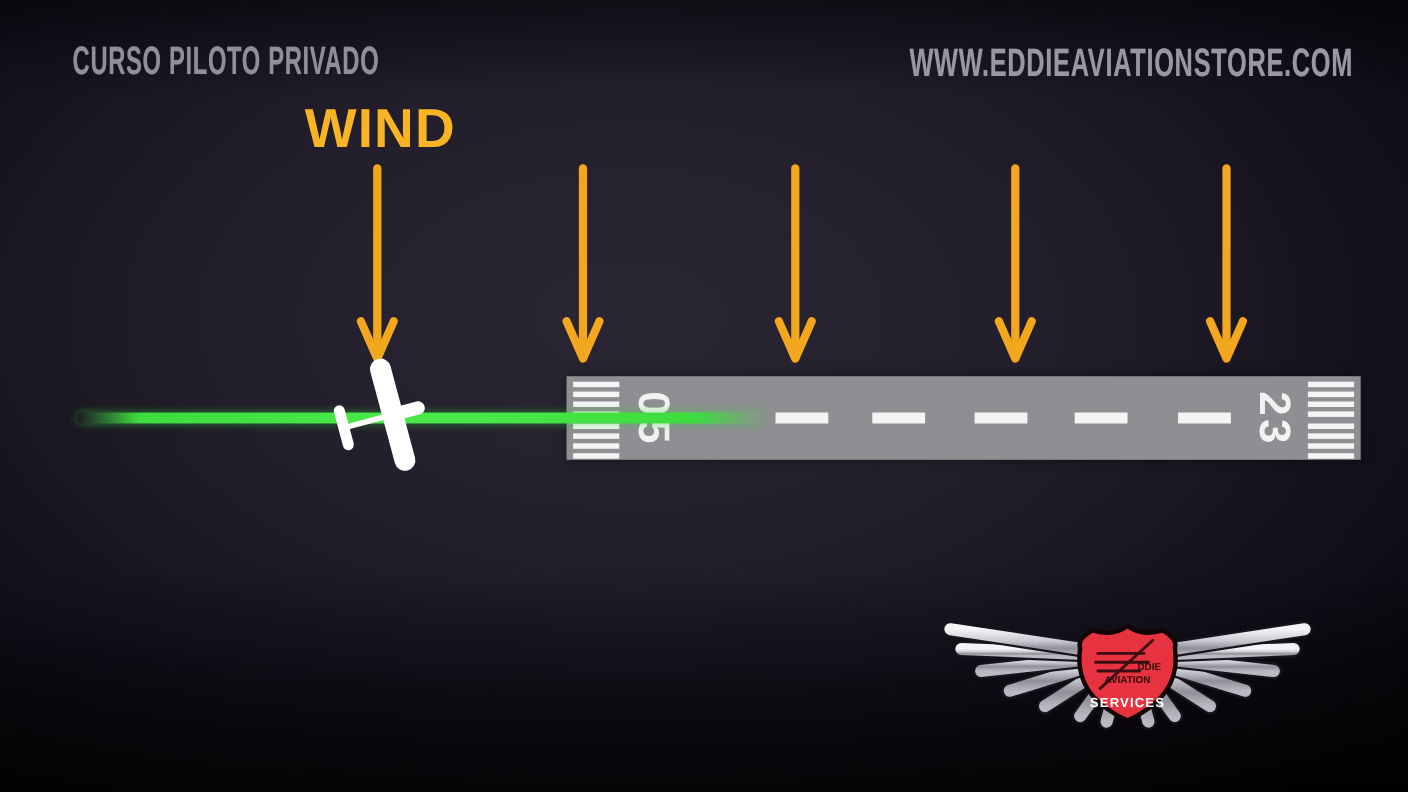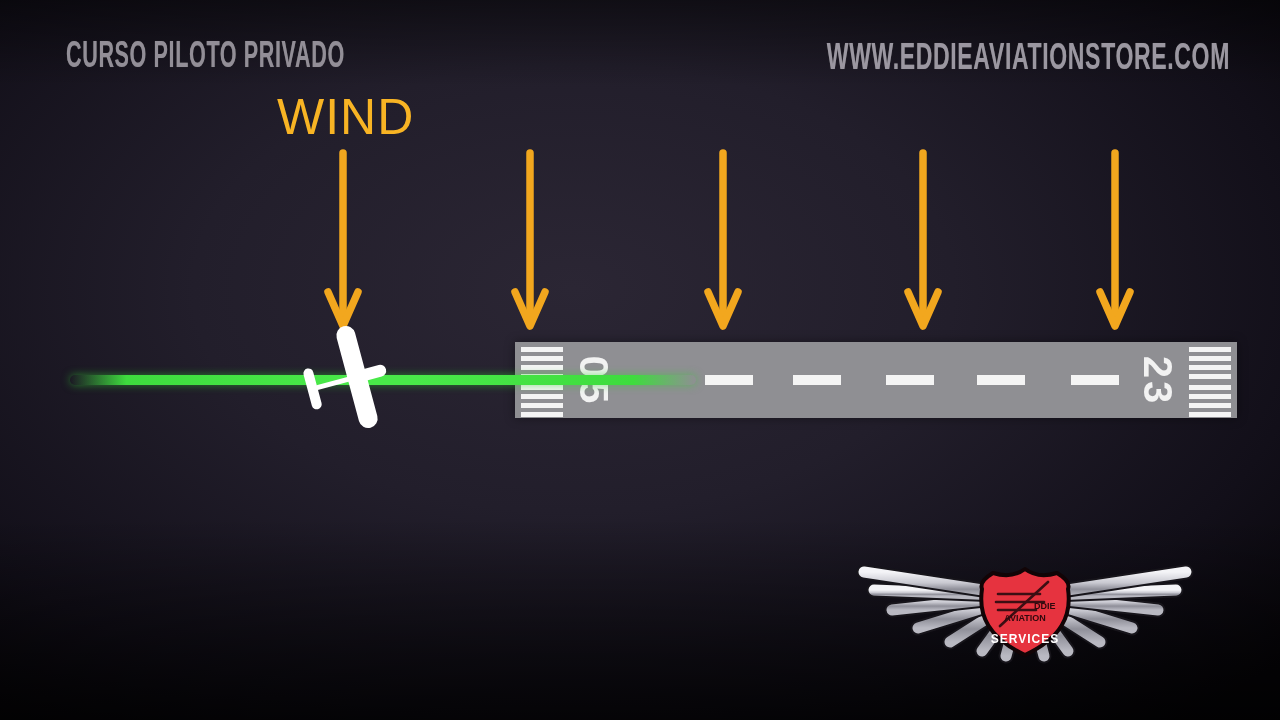--- a/index.html
+++ b/index.html
@@ -13,21 +13,21 @@
   }
   .hdr{
     position:absolute;white-space:nowrap;font-weight:700;font-size:36px;
     letter-spacing:1px;color:#928e97;transform:scaleX(0.6);
     text-shadow:0 0 1px #555;
   }
   #hdr-left{left:66px;top:34px;transform-origin:0 0;}
   #hdr-right{right:74px;top:36px;transform-origin:100% 0;color:#9b97a1;transform:scaleX(0.64);}
   #wind-label{
     position:absolute;left:277px;top:88px;width:136px;text-align:center;
-    font-weight:400;font-size:50px;letter-spacing:1px;color:var(--amber-label,#F8B424);
+    font-weight:700;font-size:50px;letter-spacing:1px;color:var(--amber-label,#F8B424);
   }
   .wind-arrow{position:absolute;top:149px;width:44px;height:186px;z-index:3;}
   #runway{
     position:absolute;left:515px;top:342px;width:722px;height:76px;
     background:var(--runway,#8F8F93);z-index:2;
     box-shadow:0 0 10px rgba(0,0,0,.4);
   }
   .stripe{position:absolute;width:42px;height:5px;background:#f4f4f4;}
   .center-dash{position:absolute;top:33px;width:48px;height:10px;background:#f4f4f4;}
   .rwy-num{

